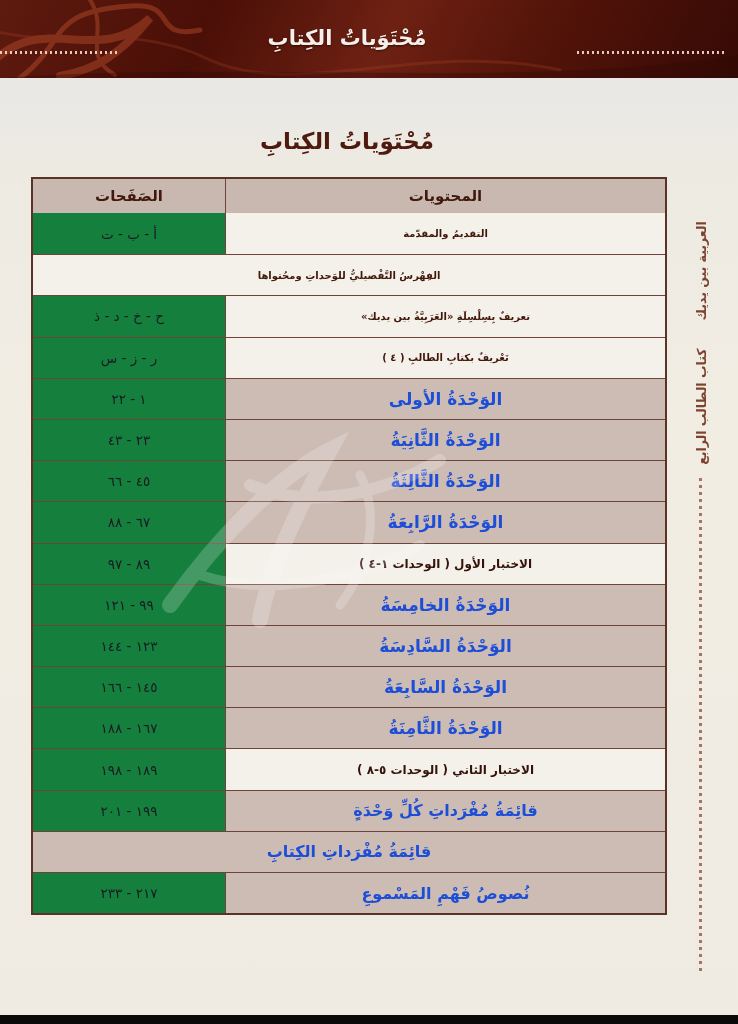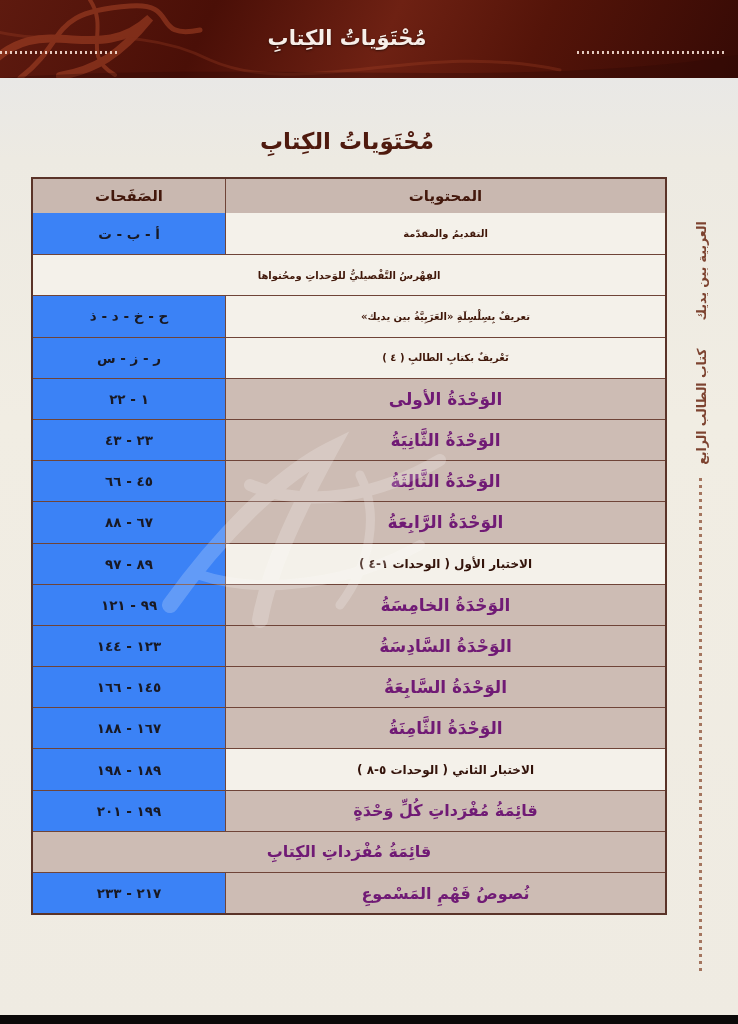--- a/index.html
+++ b/index.html
@@ -20,23 +20,23 @@
   
   .page-title{position:absolute;left:0;top:128px;width:738px;text-align:center;
               transform:translateX(-22px);color:#4f1a0e;font-size:23px;font-weight:bold;direction:rtl;}
   
   .doc-table{position:absolute;left:31px;top:177px;width:636px;
              border:2px solid #5a3328;box-sizing:border-box;background:#f4f1ea;}
   .trow{display:flex;height:41.2px;box-sizing:border-box;}
   .trow + .trow{border-top:1.5px solid #6f4438;}
   .trow.thead{height:34px;}
   .cell{display:flex;align-items:center;justify-content:center;direction:rtl;box-sizing:border-box;}
-  .cell-pages{width:193px;border-right:1.6px solid #6f4438;background:#3b82f6;
-              font-size:13.5px;font-weight:bold;color:#191923;letter-spacing:1px;}
-  .cell-contents{flex:1;background:#f4f1ea;color:#701a75;font-weight:bold;}
+  .cell-pages{width:193px;border-right:1.6px solid #6f4438;background:#15803d;
+              font-size:13.5px;font-weight:normal;color:#191923;letter-spacing:1px;}
+  .cell-contents{flex:1;background:#f4f1ea;color:#1d4ed8;font-weight:bold;}
   .thead .cell{background:#c9b8b0;color:#43180c;font-size:15px;font-weight:bold;}
   .t-unit .cell-contents,.t-list .cell-contents{background:#cdbcb4;}
   .t-intro .cell-contents{font-size:10px;color:#401709;}
   .t-unit  .cell-contents{font-size:17px;}
   .t-exam  .cell-contents{font-size:12px;color:#33130a;}
   .t-list  .cell-contents{font-size:16px;}
   
   .watermark{position:absolute;left:130px;top:415px;pointer-events:none;z-index:3;}
   
   .spine-caption{position:absolute;left:575px;top:334px;width:252px;height:18px;

